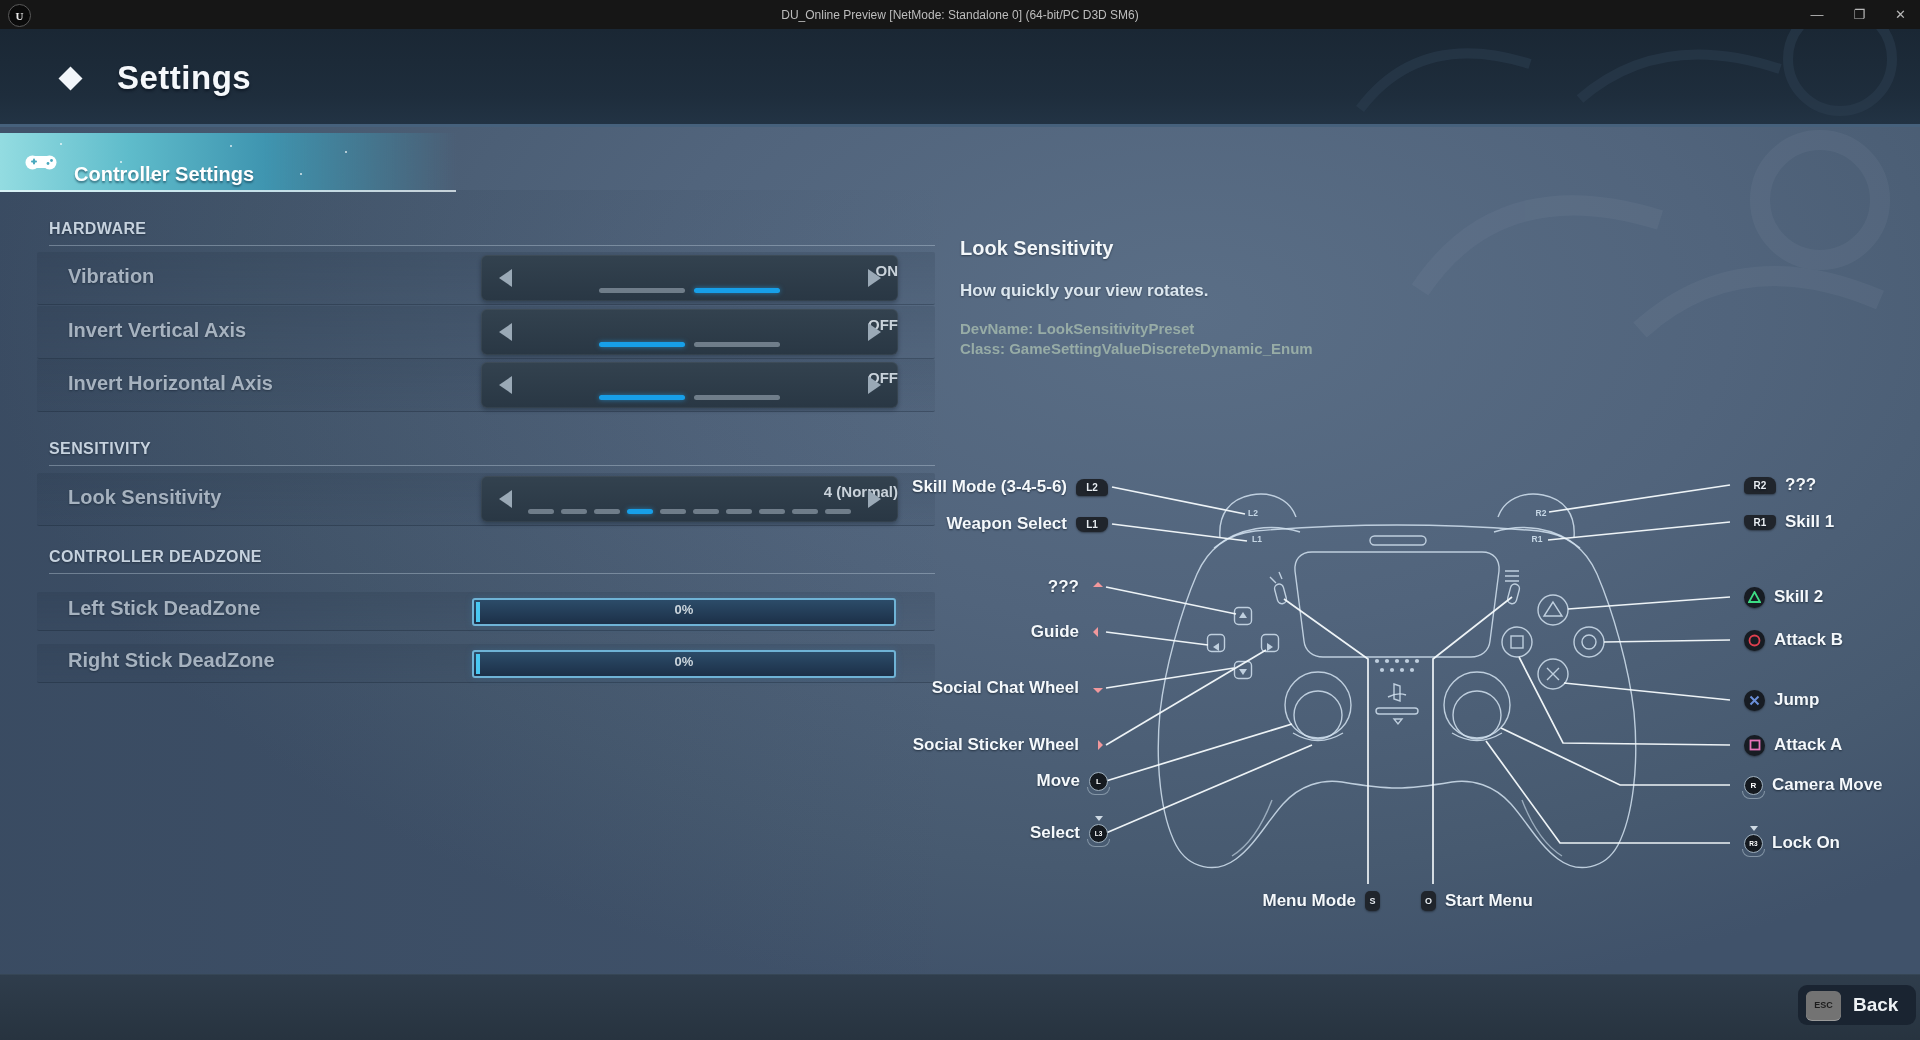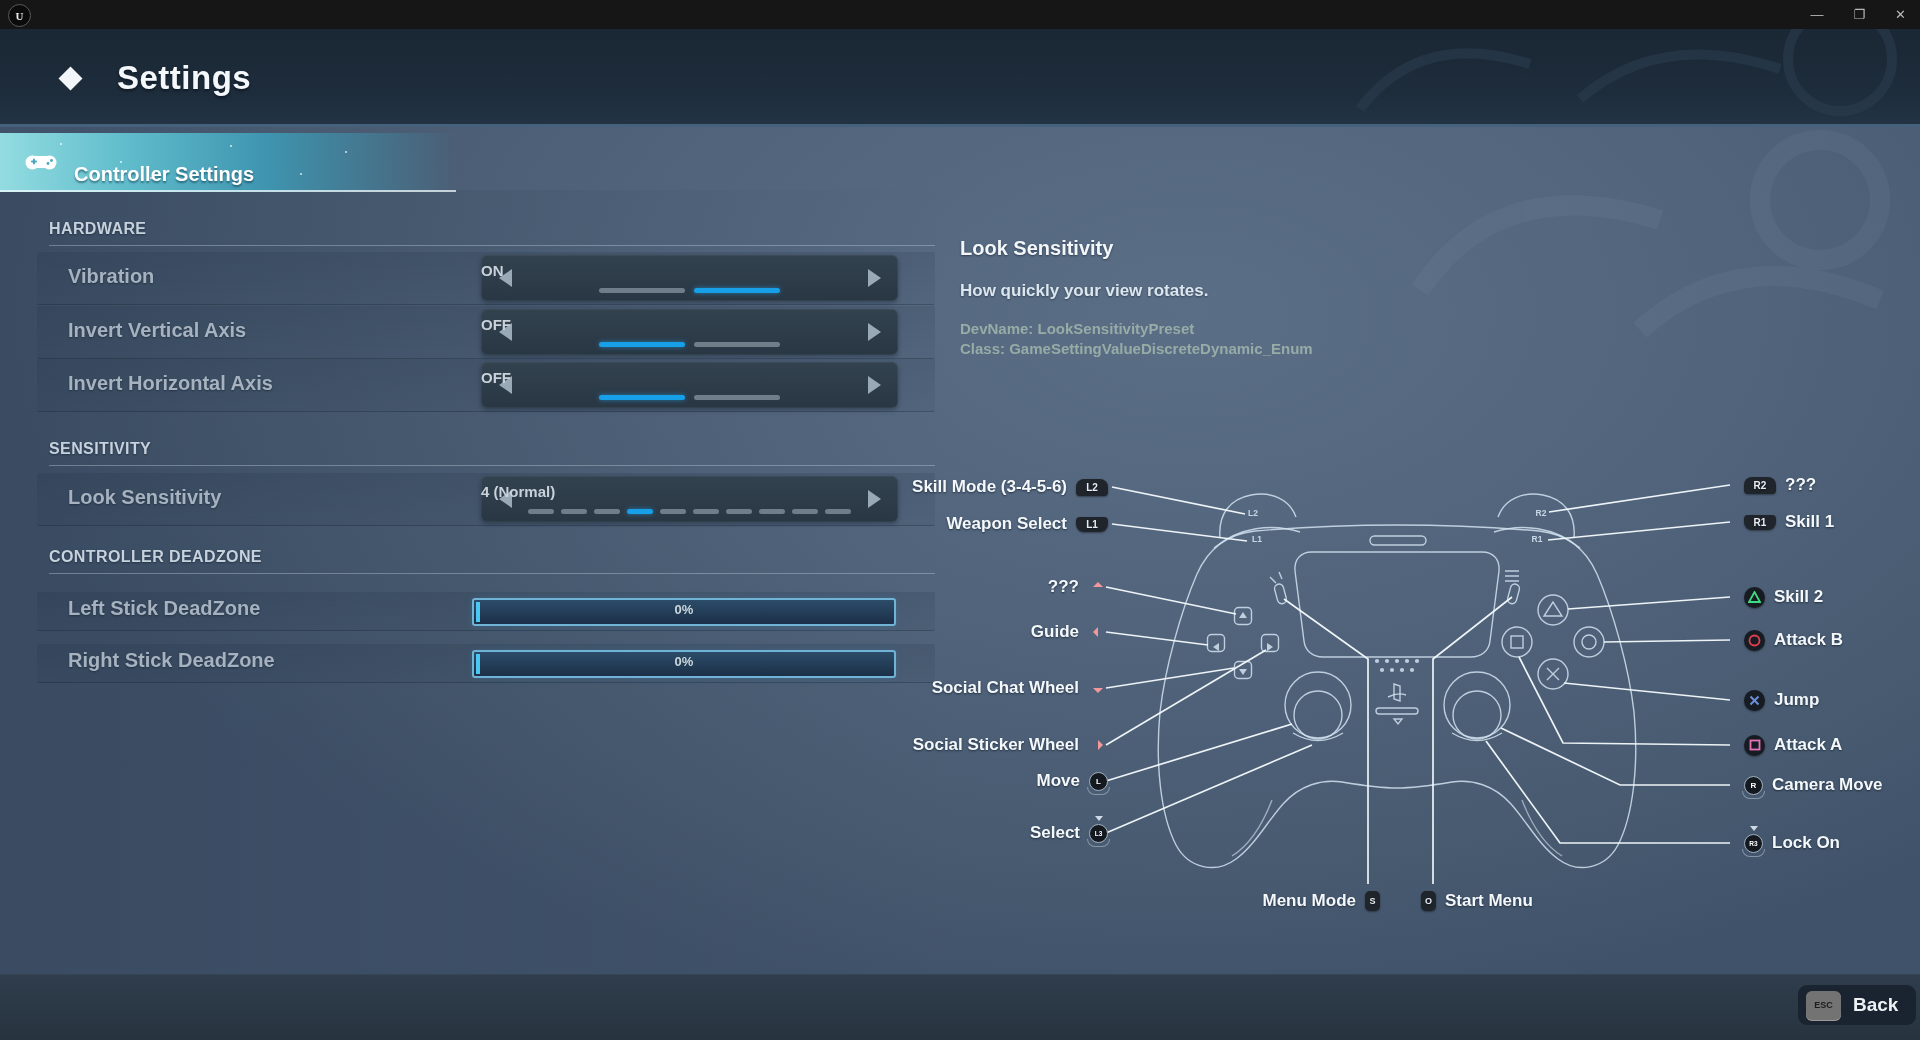--- a/index.html
+++ b/index.html
@@ -28,21 +28,21 @@
   .tab .speck{position:absolute;width:2px;height:2px;border-radius:50%;background:#fff;opacity:.8;}
   .tab-icon{margin-left:24px;width:34px;height:24px;}
   .tab-label{margin-left:16px;color:#fff;font-size:20px;font-weight:700;text-shadow:0 2px 2px rgba(0,40,60,.5);margin-top:26px;}
   .left-shade{position:absolute;left:0;top:190px;width:960px;height:784px;background:linear-gradient(90deg,rgba(36,52,70,.22),rgba(36,52,70,0));pointer-events:none;}
   
   .sectitle{position:absolute;left:49px;font-size:16px;font-weight:700;color:#c6d2de;letter-spacing:.4px;text-shadow:0 1px 2px rgba(8,18,30,.45);}
   .secline{position:absolute;left:49px;width:886px;height:1px;background:rgba(198,212,226,.38);}
   .rowstrip{position:absolute;left:37px;width:898px;background:linear-gradient(180deg,rgba(24,38,55,.14),rgba(24,38,55,.05));border-bottom:1px solid rgba(14,26,40,.22);border-radius:2px;}
   .rowlab{position:absolute;left:68px;font-size:20px;font-weight:600;color:#a6b2bf;text-shadow:0 1px 2px rgba(8,18,30,.4);text-align:center;}
   .stepper{position:absolute;left:481px;width:417px;height:46px;background:linear-gradient(180deg,#33424f,#293744);border-radius:6px;box-shadow:inset 0 0 0 1px rgba(255,255,255,.05),0 2px 4px rgba(10,20,32,.35);}
-  .stepper .val{position:absolute;top:7px;left:0;right:0;text-align:left;font-size:15px;font-weight:700;color:#c9d2da;}
+  .stepper .val{position:absolute;top:7px;left:0;right:0;text-align:right;font-size:15px;font-weight:700;color:#c9d2da;}
   .arr{position:absolute;top:0;bottom:0;width:48px;display:flex;align-items:center;justify-content:center;cursor:pointer;}
   .arr-left{left:0;} .arr-right{right:0;}
   .tri{display:block;width:0;height:0;border-top:9px solid transparent;border-bottom:9px solid transparent;}
   .tri-l{border-right:13px solid #9aa9b6;}
   .tri-r{border-left:13px solid #9aa9b6;}
   .segs{position:absolute;left:0;right:0;bottom:8px;display:flex;justify-content:center;gap:9px;}
   .seg{height:5px;border-radius:2.5px;background:#8794a0;opacity:.75;}
   .segs-2 .seg{width:86px;}
   .segs-10 .seg{width:26px;gap:7px;}
   .segs-10{gap:7px;}
@@ -87,20 +87,21 @@
     display:flex;align-items:center;justify-content:center;box-shadow:0 1px 0 #9a9a9a;}
   .back-label{color:#eef2f5;font-size:19px;font-weight:700;}
 </style>
 </head>
 <body>
 
 <div class="screen">
 
   <div class="titlebar">
     <div class="ue-logo">U</div>
+    <div class="titlebar-title">DU_Online Preview [NetMode: Standalone 0] (64-bit/PC D3D SM6)</div>
     <div class="win-controls">
       <span class="win-btn">—</span>
       <span class="win-btn">❐</span>
       <span class="win-btn">✕</span>
     </div>
   </div>
 
   <div class="header">
     <svg class="decor" style="left:1300px;top:0;width:620px;height:95px" viewBox="0 0 620 95">
       <g fill="none" stroke="#2c3e50" stroke-width="10" opacity=".55">

